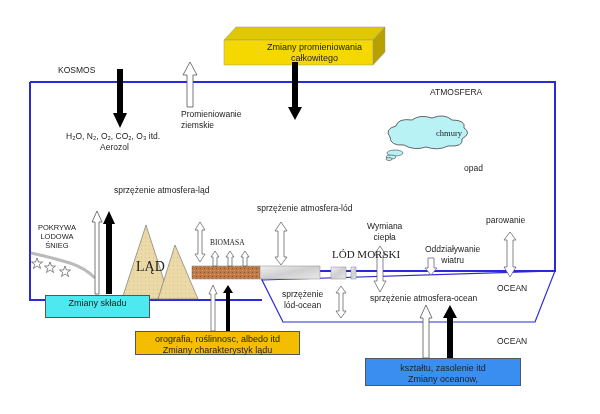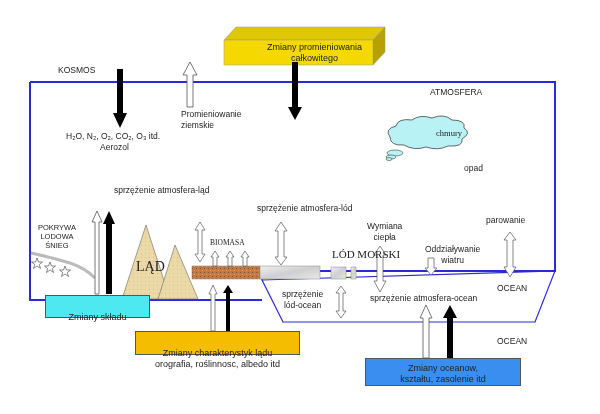--- a/index.html
+++ b/index.html
@@ -1,20 +1,20 @@
 <!DOCTYPE html>
 <html><head>
 <meta charset="utf-8">
 <style>
   html, body { margin:0; padding:0; background:#ffffff; }
   body { width:600px; height:414px; position:relative; overflow:hidden; font-family:"Liberation Sans", sans-serif; color:#222; }
   svg { position:absolute; left:0; top:0; }
   .lbl { position:absolute; font-size:8.5px; color:#222; text-align:center; line-height:11px; white-space:nowrap; }
   .serif { font-family:"Liberation Serif", serif; }
-  .box { position:absolute; font-size:9px; text-align:center; line-height:11px; color:#222; border:1px solid #555; box-sizing:border-box; padding-top:16px; }
+  .box { position:absolute; font-size:9px; text-align:center; line-height:11px; color:#222; border:1px solid #555; box-sizing:border-box; padding-top:2px; }
 </style>
 </head>
 <body>
 
 <svg width="600" height="414" viewBox="0 0 600 414">
   <defs>
     <pattern id="sand" width="4" height="4" patternUnits="userSpaceOnUse">
       <rect width="4" height="4" fill="#ecd9a8"></rect>
         <rect x="1" y="1" width="1" height="1" fill="#d8c28a"></rect>
     </pattern>
@@ -153,19 +153,19 @@
   <div>sprzężenie</div>
   <div>lód-ocean</div>
 </div>
 <div class="lbl" style="left:370px;top:293px;">sprzężenie atmosfera-ocean</div>
 <div class="lbl" style="left:497px;top:336px;">OCEAN</div>
 
 <div class="box" style="left:45px;top:295px;width:105px;height:23px;background:#4ee8f0;">
   <div>Zmiany składu</div>
 </div>
 <div class="box" style="left:135px;top:331px;width:165px;height:24px;background:#f5bd00;">
+  <div>orografia, roślinnosc, albedo itd</div>
   <div>Zmiany charakterystyk lądu</div>
-  <div>orografia, roślinnosc, albedo itd</div>
 </div>
 <div class="box" style="left:365px;top:358px;width:156px;height:28px;background:#3a8ef0;padding-top:4px;">
+  <div>kształtu, zasolenie itd</div>
   <div>Zmiany oceanow,</div>
-  <div>kształtu, zasolenie itd</div>
 </div>
 
 </body></html>

